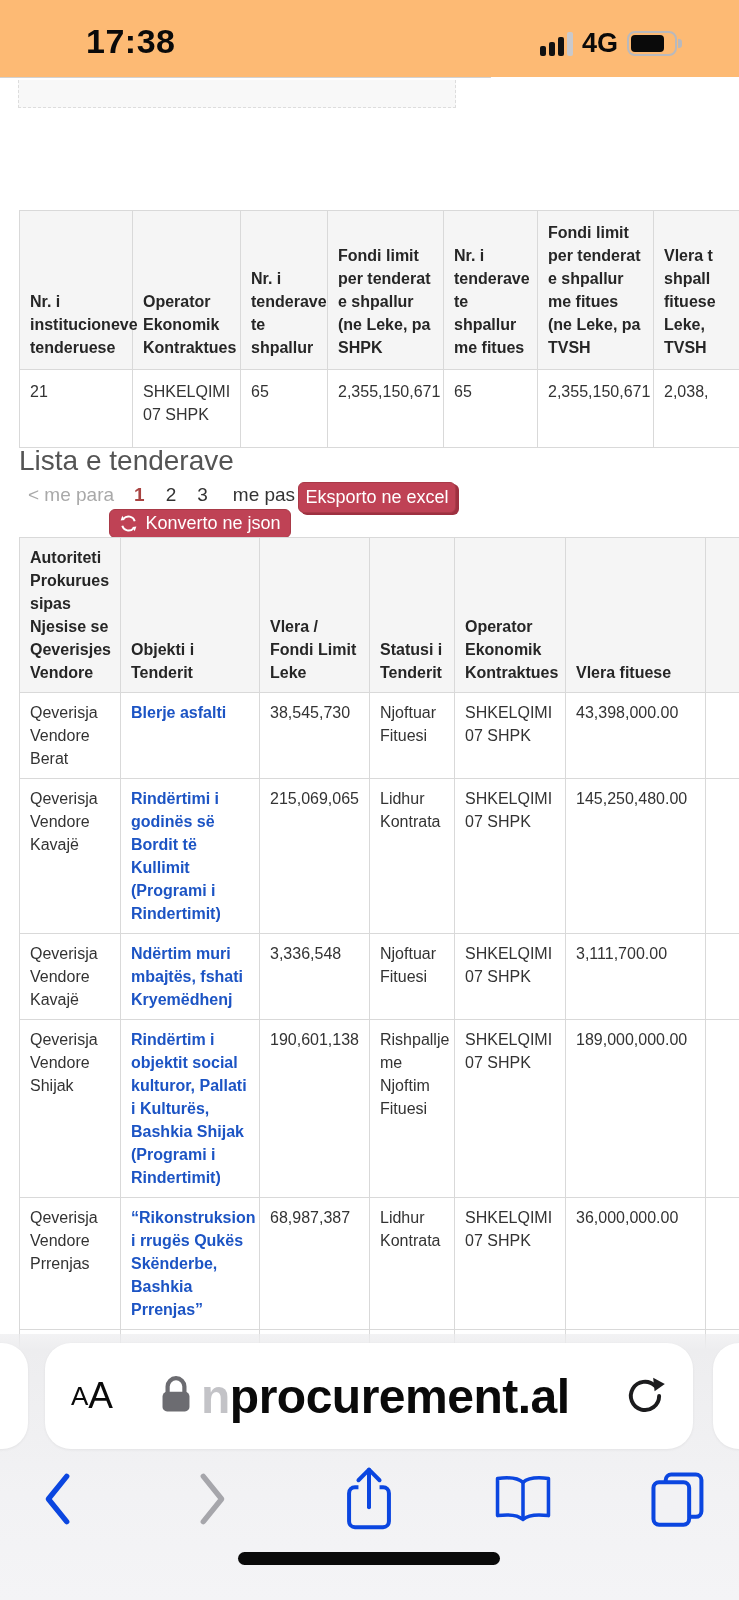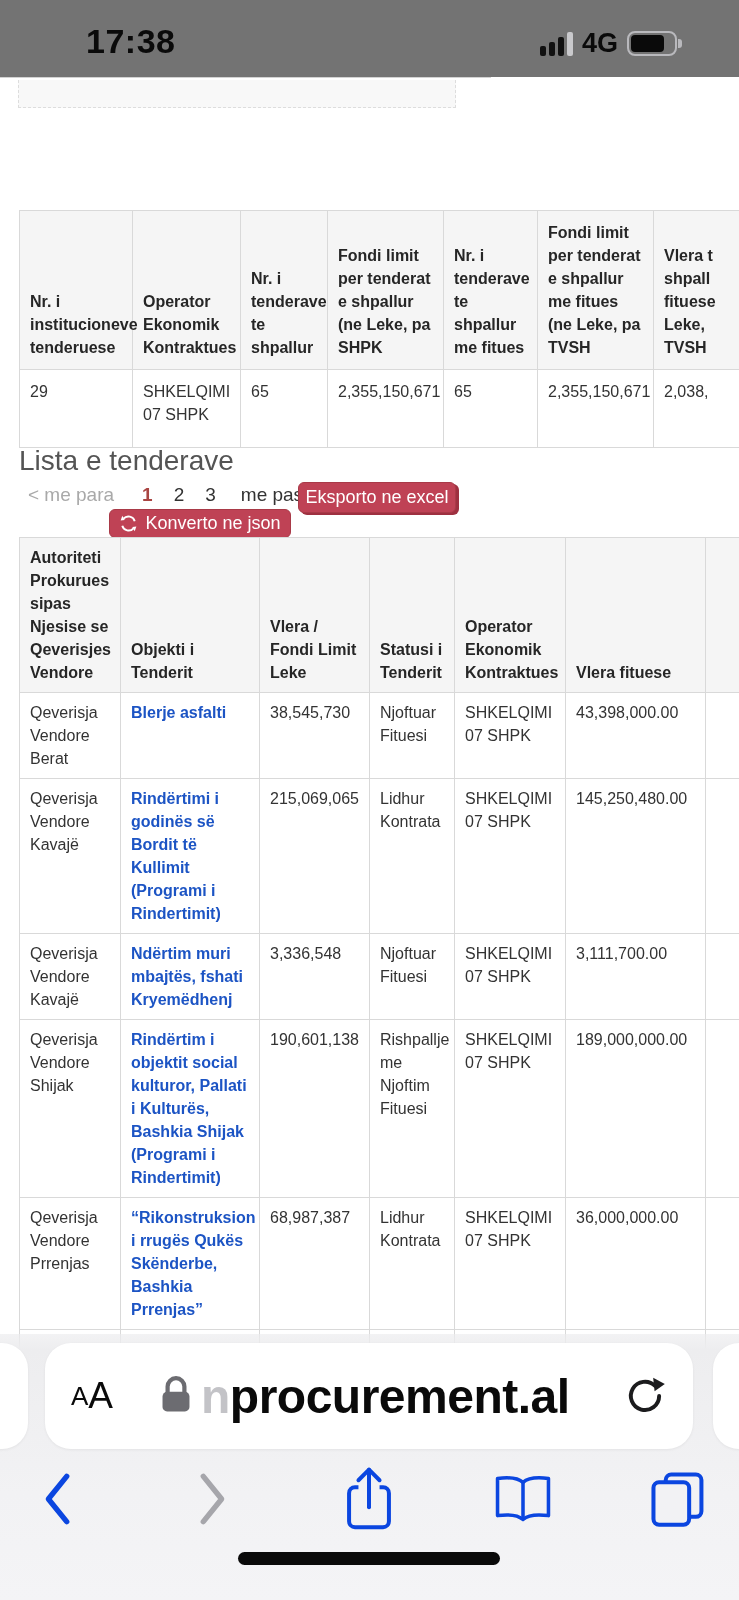--- a/index.html
+++ b/index.html
@@ -1,21 +1,21 @@
 <!DOCTYPE html>
 <html><head>
 <meta charset="utf-8">
 <style>
   * { margin:0; padding:0; box-sizing:border-box; }
   html,body { width:739px; height:1600px; overflow:hidden; background:#fff;
               font-family:"Liberation Sans", sans-serif; }
   #screen { position:relative; width:739px; height:1600px; overflow:hidden; background:#fff; }
 
   
-  .statusbar { position:absolute; top:0; left:0; width:739px; height:77px; background:#737373; }
+  .statusbar { position:absolute; top:0; left:0; width:739px; height:77px; background:#fdba74; }
   .time { position:absolute; left:86px; top:22px; font-size:34px; font-weight:700; color:#0a0a0a; letter-spacing:.5px; }
   .sb-right { position:absolute; right:62px; top:28px; display:flex; align-items:center; gap:9px; }
   .signal { display:flex; align-items:flex-end; gap:3px; height:24px; }
   .signal i { display:block; width:6px; border-radius:2px; background:#111; }
   .signal i:nth-child(1){height:10px;} .signal i:nth-child(2){height:14px;}
   .signal i:nth-child(3){height:19px;} .signal i:nth-child(4){height:24px; background:#c9c9cc;}
   .nettype { font-size:27px; font-weight:600; color:#0a0a0a; }
   .battery { position:relative; width:50px; height:25px; }
   .battery .shell { position:absolute; inset:0; border:2px solid #b9b9bd; border-radius:8px; }
   .battery .fill { position:absolute; left:4px; top:4px; width:33px; height:17px; background:#0a0a0a; border-radius:4px; }
@@ -45,21 +45,21 @@
   #summary-table td { padding:10px; height:78px; }
 
   #tenders-table { position:absolute; top:537px; left:19px; width:836px; }
   #tenders-table th { padding:8px 10px; }
   #tenders-table td { padding:8px 10px; }
   #tenders-table .partial td { height:46px; }
   a.tender-link { color:#1c54c4; font-weight:700; text-decoration:none; }
 
   
   .pager { position:absolute; left:28px; top:484px; display:flex; align-items:center; font-size:19px; }
-  .pager .prev { color:#a9a9a9; margin-right:28px; }
+  .pager .prev { color:#a9a9a9; margin-right:20px; }
   .pager .pg { color:#333; margin-right:21px; }
   .pager .pg.current { color:#a94442; font-weight:700; }
   .pager .next { color:#333; margin-left:4px; }
 
   .btn { position:absolute; background:#bf4255; color:#fff; font-size:18px; border:1px solid #a93a48;
          border-radius:6px; display:flex; align-items:center; justify-content:center; gap:7px; cursor:pointer; }
   #btn-excel { left:298px; top:482px; width:158px; height:31px; box-shadow:3px 2px 0 #9e3040; }
   #btn-json  { left:109px; top:509px; width:182px; height:29px; }
 
   
@@ -132,21 +132,21 @@
         <th>Fondi limit per tenderat e shpallur me fitues (ne Leke, pa TVSH</th>
         <th class="preline">Vlera t
 shpall
 fituese
 Leke,
 TVSH</th>
       </tr>
     </thead>
     <tbody>
       <tr>
-        <td>29</td>
+        <td>21</td>
         <td>SHKELQIMI 07 SHPK</td>
         <td>65</td>
         <td class="nowrap">2,355,150,671</td>
         <td>65</td>
         <td class="nowrap">2,355,150,671</td>
         <td class="nowrap">2,038,</td>
       </tr>
     </tbody>
   </table>
 

